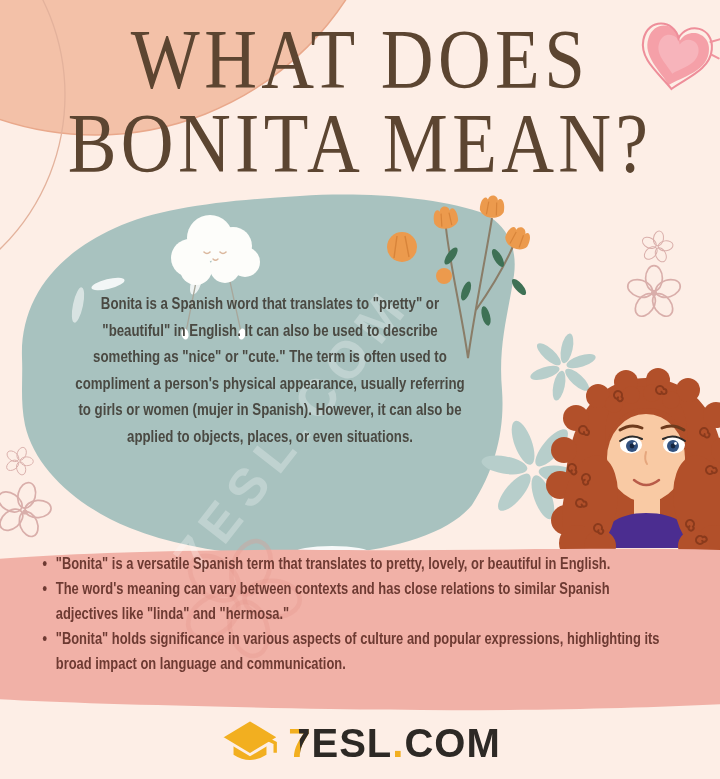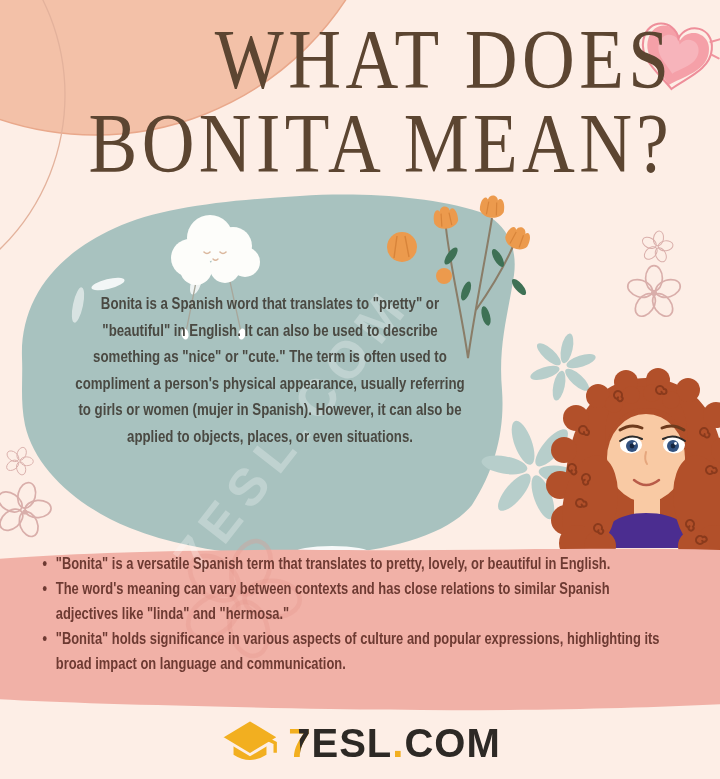--- a/index.html
+++ b/index.html
@@ -6,21 +6,21 @@
   .canvas{
     position:relative;
     width:720px;height:779px;
     background:#fdeee6;
     overflow:hidden;
     font-family:"Liberation Sans", sans-serif;
   }
   .deco-layer{position:absolute;left:0;top:0;z-index:1;}
   .title-wrap{
     position:absolute;left:0;top:18px;width:720px;z-index:3;
-    text-align:right;color:#5c4531;
+    text-align:center;color:#5c4531;
     font-family:"Liberation Serif", serif;
   }
   .title-line{
     display:block;font-size:84px;line-height:84px;font-weight:400;
     letter-spacing:0.06em;transform:scaleX(0.87);transform-origin:50% 50%;
     white-space:nowrap;
   }
   .watermark{
     position:absolute;left:92px;top:402px;width:400px;height:56px;z-index:2;
     line-height:56px;text-align:center;

